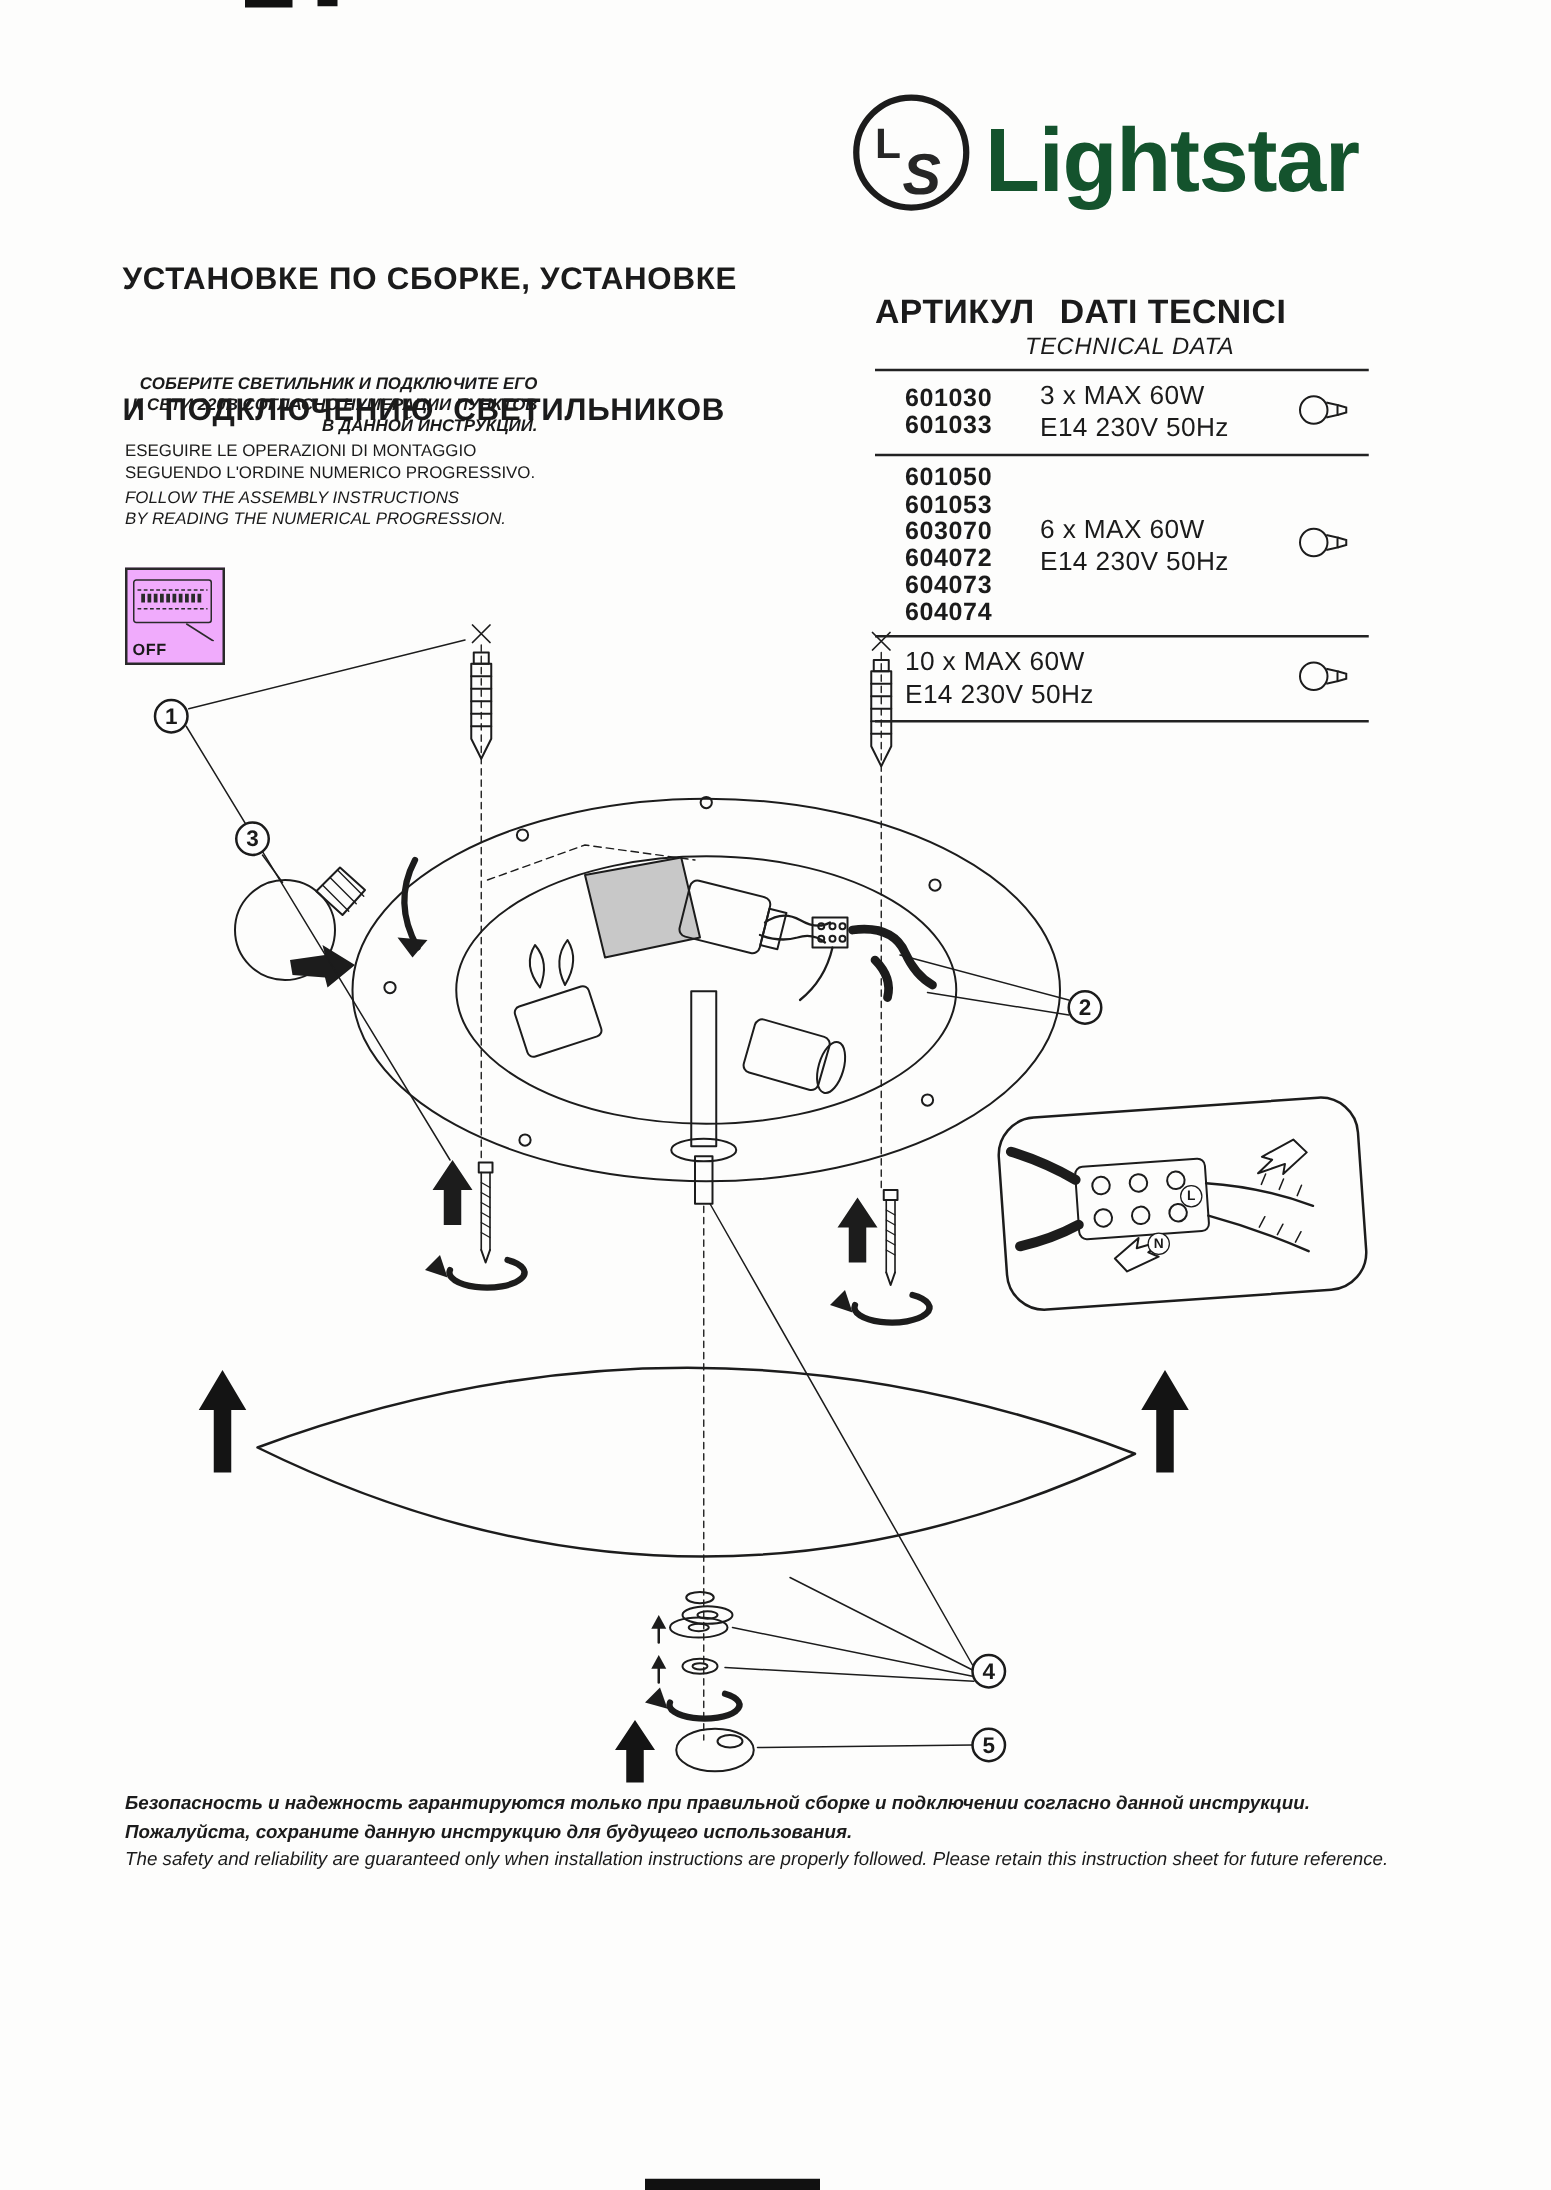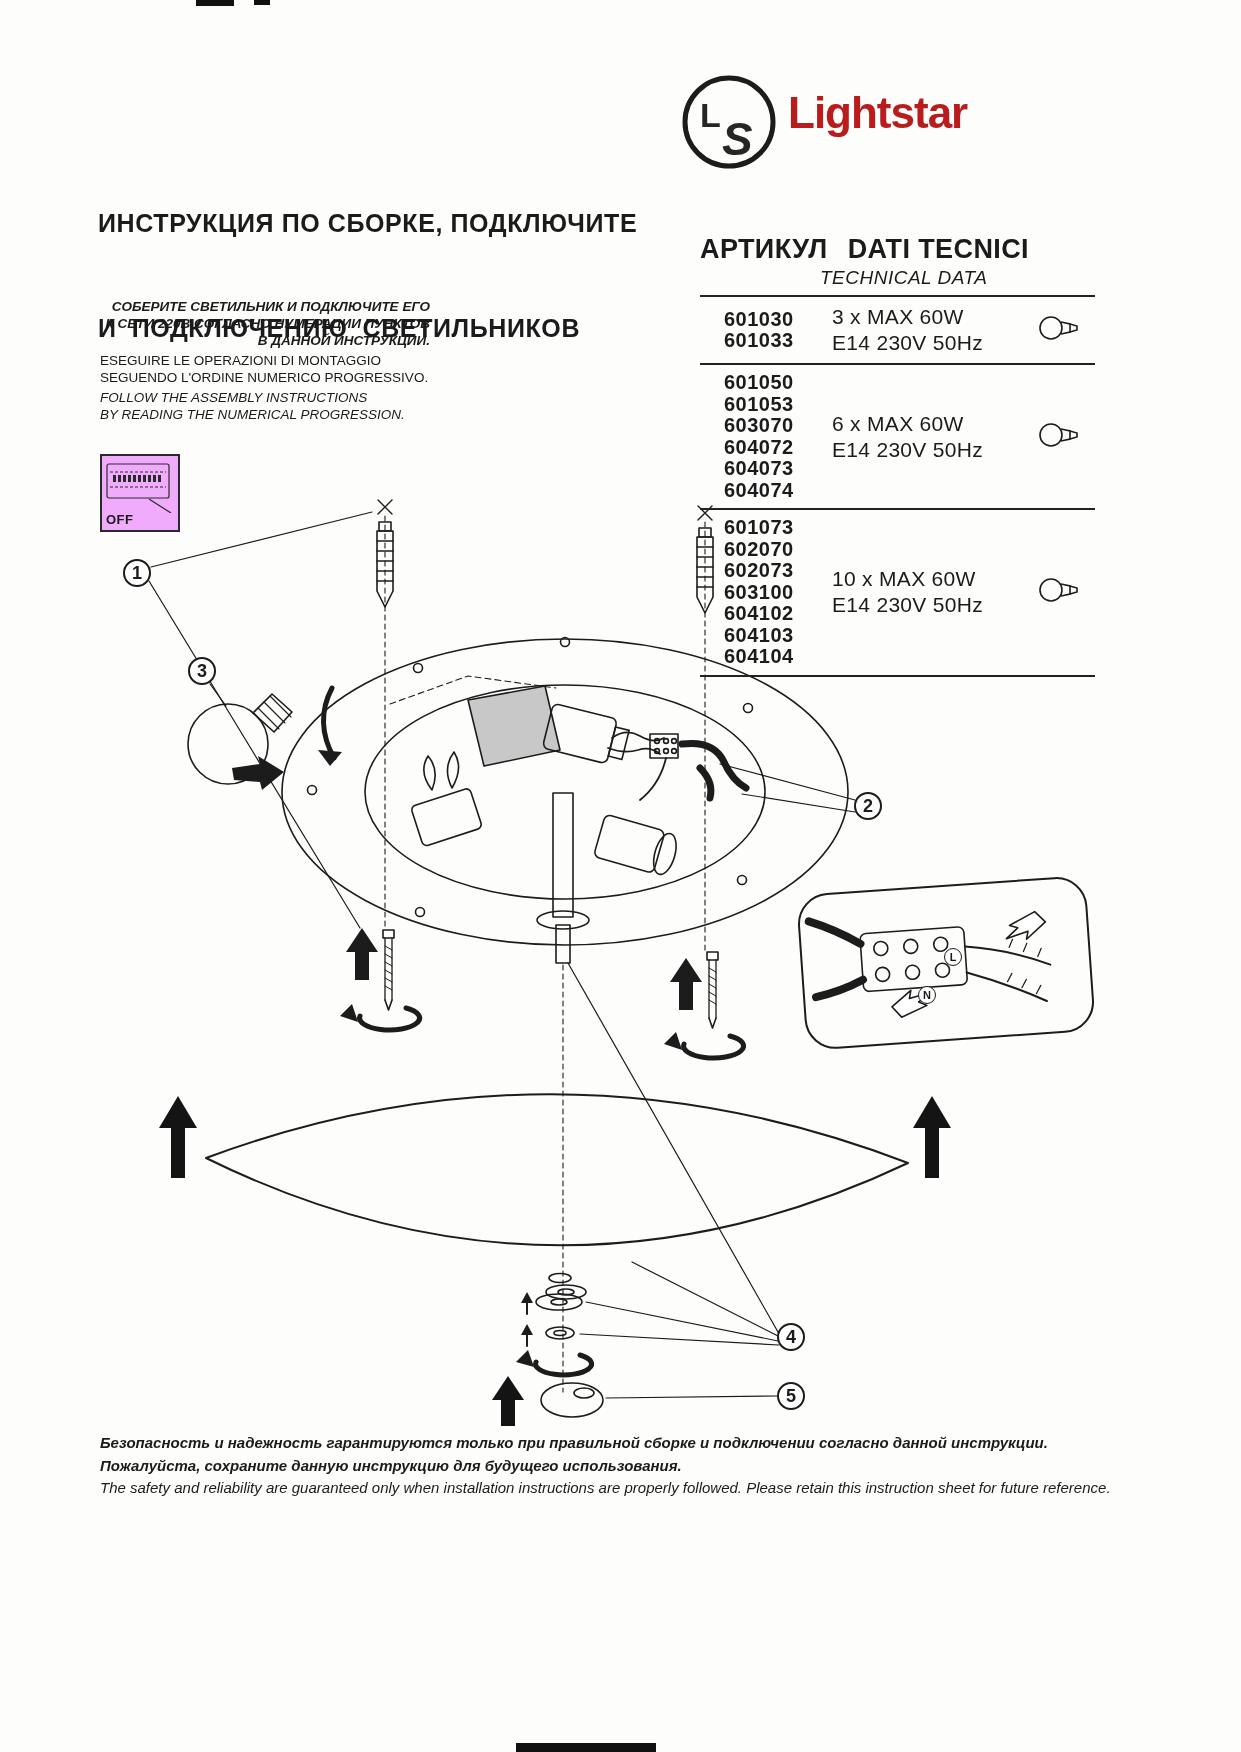--- a/index.html
+++ b/index.html
@@ -5,21 +5,21 @@
   * { margin:0; padding:0; box-sizing:border-box; }
   html,body { width:1241px; height:1752px; }
   body { background:#e9e9e9; font-family:"Liberation Sans", sans-serif; color:#1b1b1b; }
   .page { position:relative; width:1241px; height:1752px; background:#fdfdfc; overflow:hidden; }
   .abs { position:absolute; }
   svg.diagram { position:absolute; left:0; top:0; z-index:1; pointer-events:none; }
   .txt { z-index:2; }
 
   
   .doc-title { left:98px; top:136px; font-size:25px; font-weight:bold; line-height:35px; letter-spacing:.6px; white-space:pre; }
-  .brand-text { left:788px; top:88px; font-size:44px; font-weight:bold; letter-spacing:-1px; color:#b91c1c; }
+  .brand-text { left:788px; top:88px; font-size:72px; font-weight:bold; letter-spacing:-1px; color:#14532d; }
   .logo-l { left:700px; top:96px; font-size:34px; font-weight:bold; color:#262626; }
   .logo-s { left:722px; top:112px; font-size:46px; font-weight:bold; color:#262626; font-style:italic; }
 
   
   .tech { left:700px; top:234px; width:395px; z-index:2; position:absolute; }
   .tech-head-row { display:flex; gap:20px; font-size:27px; font-weight:bold; letter-spacing:.4px; }
   .tech-head-en { font-size:19px; font-style:italic; margin:2px 0 6px 120px; letter-spacing:.5px; }
   .tech-group { display:flex; align-items:center; border-top:2px solid #222; padding:7px 0 7px 24px; }
   .tech-group:last-child { border-bottom:2px solid #222; }
   .articles { width:108px; font-weight:bold; font-size:20px; line-height:21.5px; letter-spacing:.5px; }
@@ -220,21 +220,21 @@
         <polygon points="501,1426 501,1400 492,1400 508,1376 524,1400 515,1400 515,1426" fill="#141414" stroke="none"></polygon>
       </g>
     </g>
   </svg>
 
   <div class="abs scan-mark" style="left:196px; top:0; width:38px; height:6px;"></div>
   <div class="abs scan-mark" style="left:254px; top:0; width:16px; height:5px;"></div>
   <div class="abs scan-mark" style="left:516px; top:1743px; width:140px; height:9px;"></div>
 
   <div class="abs txt doc-title">
-    <div>ИНСТРУКЦИЯ ПО СБОРКЕ, ПОДКЛЮЧИТЕ</div>
+    <div>УСТАНОВКЕ ПО СБОРКЕ, УСТАНОВКЕ</div>
     <div>И  ПОДКЛЮЧЕНИЮ  СВЕТИЛЬНИКОВ</div>
   </div>
 
   <span class="abs txt logo-l">L</span>
   <span class="abs txt logo-s">S</span>
   <div class="abs txt brand-text">Lightstar</div>
 
   <section class="tech">
     <div class="tech-head-row">
       <span>АРТИКУЛ</span>
@@ -276,29 +276,20 @@
       <div class="bulbwrap">
         <svg width="48" height="30" viewBox="0 0 48 30" fill="none" stroke="#1c1c1c" stroke-width="1.6">
           <circle cx="14" cy="15" r="11"></circle>
           <path d="M24 9 L33 11 L33 19 L24 21"></path>
           <path d="M33 11 L40 13 L40 17 L33 19"></path>
         </svg>
       </div>
     </div>
 
     <div class="tech-group">
-      <div class="articles">
-        <div>601073</div>
-        <div>602070</div>
-        <div>602073</div>
-        <div>603100</div>
-        <div>604102</div>
-        <div>604103</div>
-        <div>604104</div>
-      </div>
       <div class="specs">
         <div>10 x MAX 60W</div>
         <div>E14 230V 50Hz</div>
       </div>
       <div class="bulbwrap">
         <svg width="48" height="30" viewBox="0 0 48 30" fill="none" stroke="#1c1c1c" stroke-width="1.6">
           <circle cx="14" cy="15" r="11"></circle>
           <path d="M24 9 L33 11 L33 19 L24 21"></path>
           <path d="M33 11 L40 13 L40 17 L33 19"></path>
         </svg>

